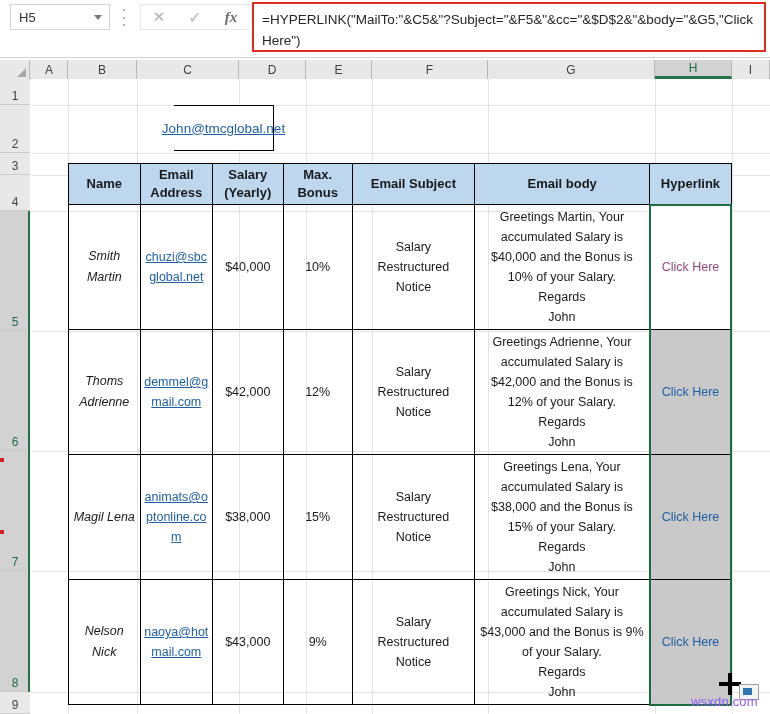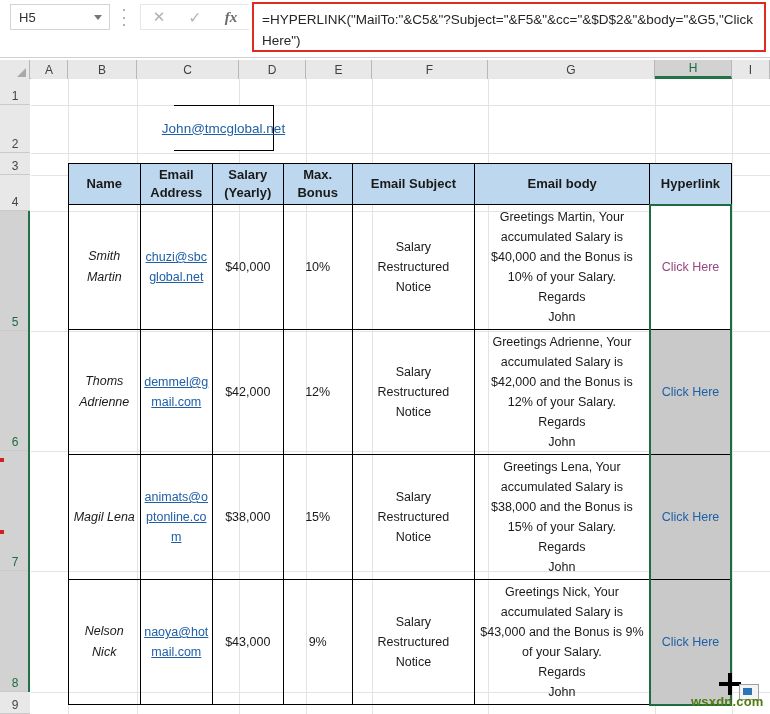--- a/index.html
+++ b/index.html
@@ -244,23 +244,22 @@
     left: 739px; top: 684px;
     width: 20px; height: 16px;
     border: 1px solid #a0a0a0;
     background: #f4f4f4;
   }
   .wm-icon i { position: absolute; left: 3px; top: 3px; width: 9px; height: 7px; background: #2e75b6; display: block; }
   .watermark {
     position: absolute;
     left: 691px; top: 694px;
     font-size: 13px;
-    color: #4d7c0f;
+    color: #8b5cf6;
     letter-spacing: 0.2px;
-    font-weight: bold;
   }
   .redtick { position: absolute; left: 0; width: 4px; height: 4px; background: #d02020; }
 </style>
 </head>
 <body>
 
 <div class="formula-strip">
 
   <div class="name-box">
     <span class="name-box-text">H5</span>

